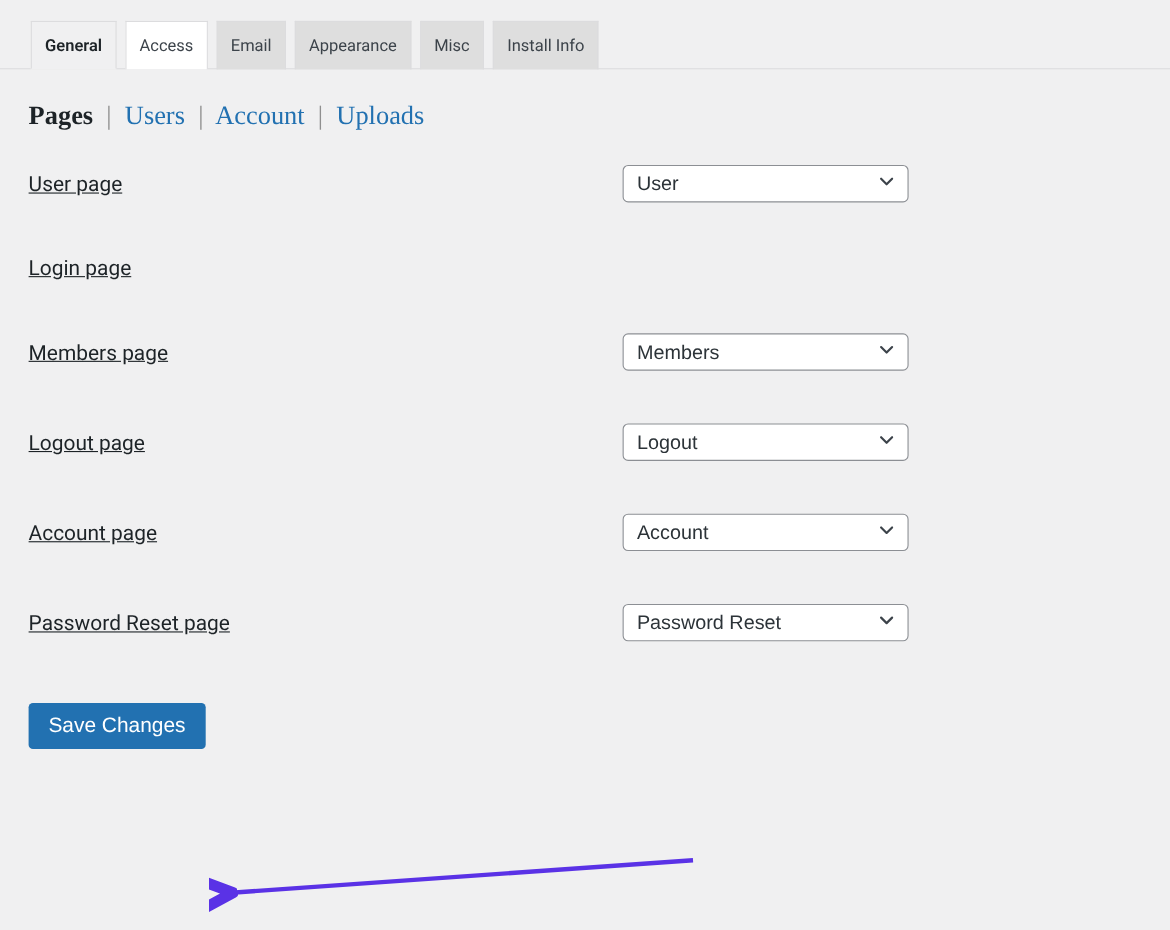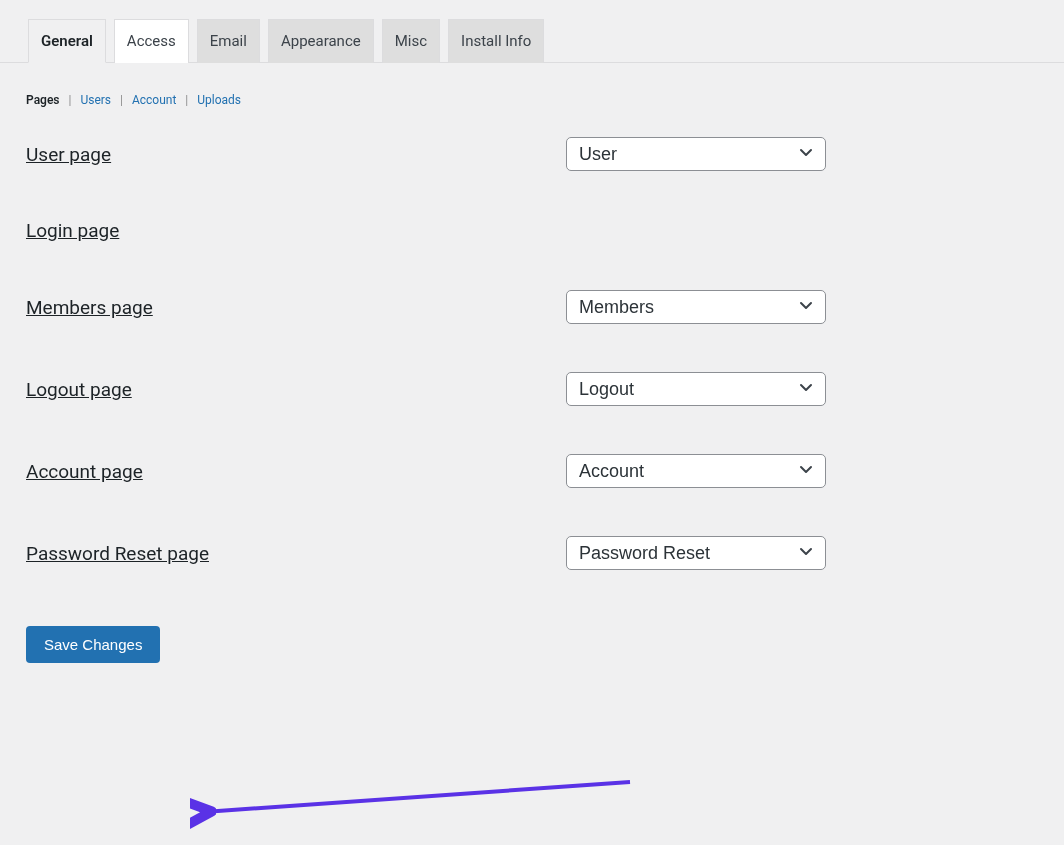--- a/index.html
+++ b/index.html
@@ -33,21 +33,22 @@
       border: 1px solid #dcdcde;
       border-bottom: 1px solid #f0f0f1;
       color: #1d2327;
       font-weight: 600;
     }
     .tab.white {
       background: #ffffff;
     }
     .sub-nav {
       padding: 30px 0 0 26px;
-      font-size: 12px;
+      font-size: 24px;
+      font-family: Liberation Serif, serif;
     }
     .sub-nav .sep { color: #8f8f8f; margin: 0 6px; }
     .sub-nav a {
       color: #2271b1;
       text-decoration: none;
       cursor: pointer;
     }
     .sub-nav .current {
       color: #1d2327;
       font-weight: 600;
@@ -89,21 +90,21 @@
       top: 50%;
       transform: translateY(-50%);
       pointer-events: none;
     }
     .save-btn {
       margin: 8px 0 0 26px;
       background: #2271b1;
       color: #fff;
       border: none;
       padding: 10px 18px;
-      font-size: 15px;
+      font-size: 19px;
       border-radius: 4px;
       cursor: pointer;
     }
     .arrow-annot {
       position: absolute;
       left: 190px;
       top: 772px;
       pointer-events: none;
     }
   </style>

